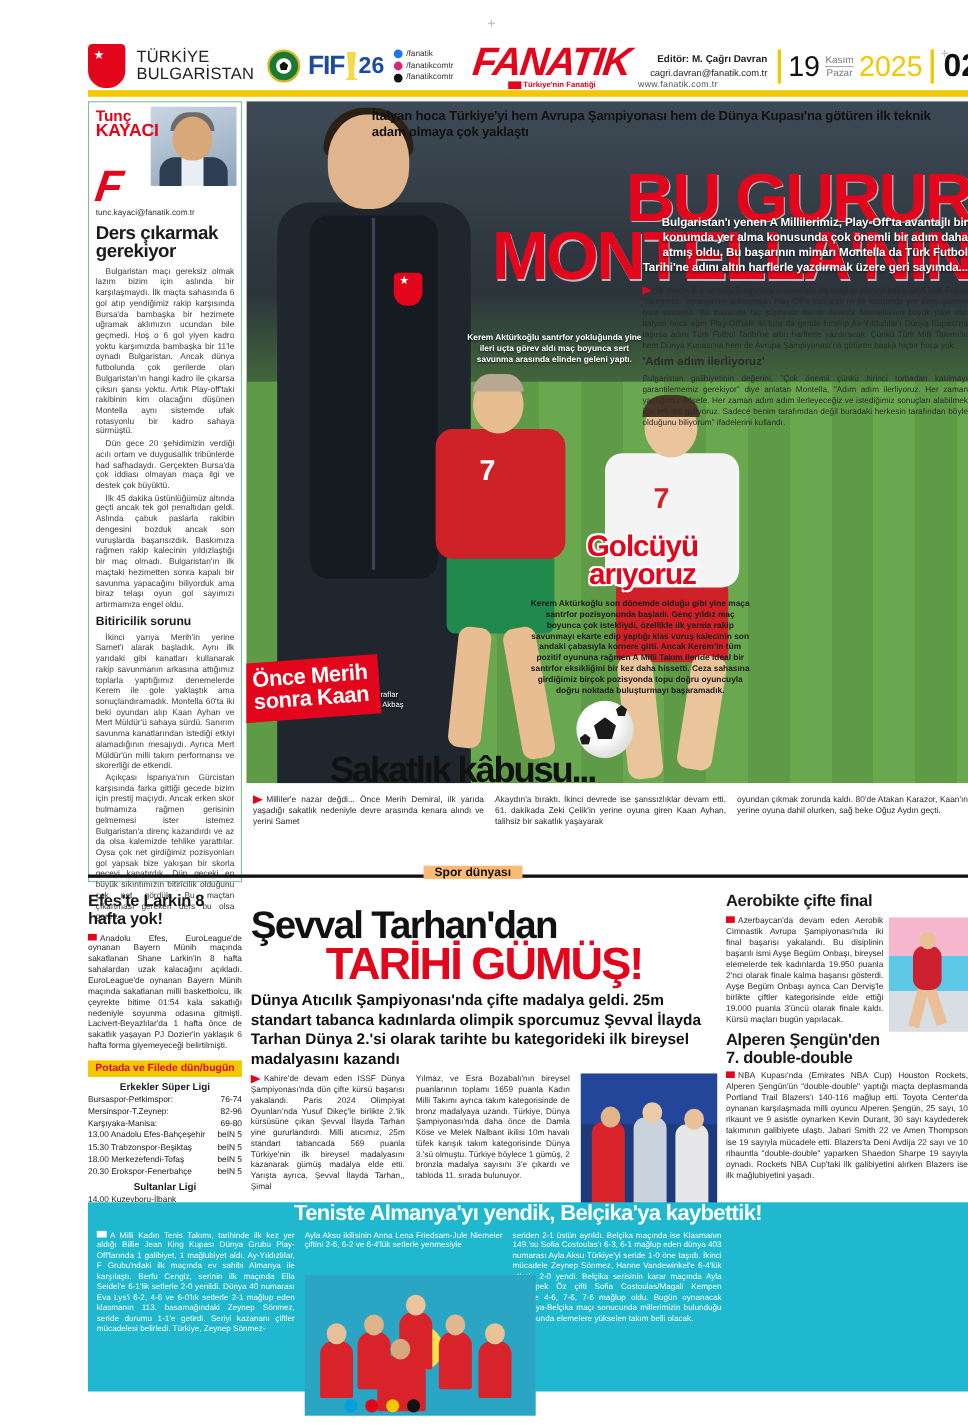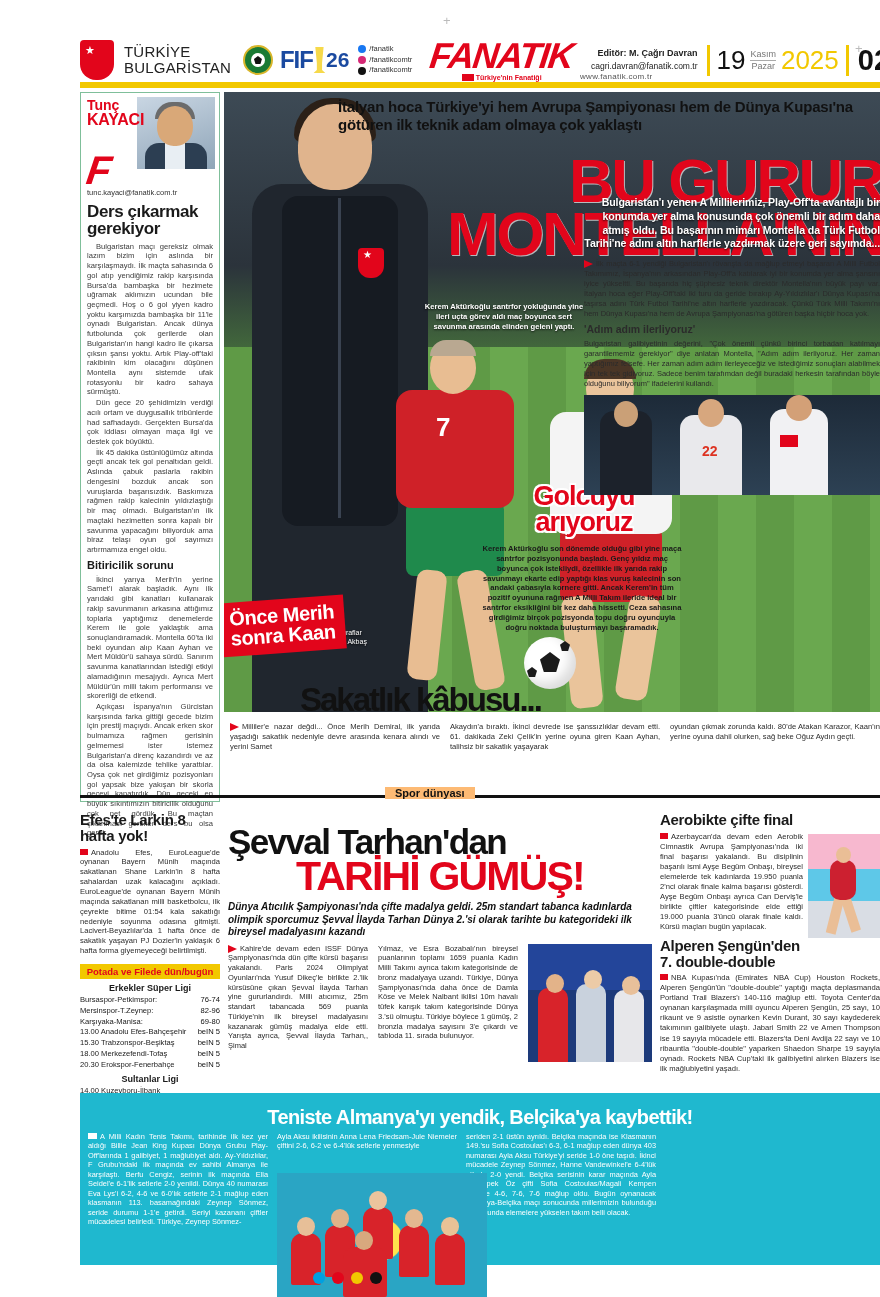--- a/index.html
+++ b/index.html
@@ -104,21 +104,21 @@
   .player-white .legR { position:absolute; left:98px; top:234px; width:32px; height:104px; background:#eac49b; border-radius:10px; transform:rotate(9deg);}
   .ball { position:absolute; left:300px; top:545px; width:52px; height:52px; border-radius:50%; background:#fff;
     box-shadow: inset -6px -6px 12px rgba(0,0,0,.14); }
   .ball::after{content:"";position:absolute;left:16px;top:15px;width:20px;height:20px;background:#1b1b1b;
     clip-path: polygon(50% 0,100% 38%,81% 100%,19% 100%,0 38%);}
   .ball .b2{position:absolute;left:3px;top:30px;width:10px;height:10px;background:#1b1b1b;
     clip-path: polygon(50% 0,100% 38%,81% 100%,19% 100%,0 38%);}
   .ball .b3{position:absolute;left:36px;top:4px;width:10px;height:10px;background:#1b1b1b;
     clip-path: polygon(50% 0,100% 38%,81% 100%,19% 100%,0 38%);}
 
-  .hero-kicker { position:absolute; left:114px; top:6px; width:540px; font-size:15px; font-weight:700; color:#111; line-height:1.22;
+  .hero-kicker { position:absolute; left:114px; top:6px; width:540px; font-size:12px; font-weight:700; color:#111; line-height:1.22;
      letter-spacing:-.2px; }
   .hero-title { position:absolute; left:114px; top:62px; width:545px; color:#e2051b; font-weight:700; font-size:62px;
      line-height:.86; letter-spacing:-2.5px; text-align:right; text-shadow:1px 1px 0 rgba(255,255,255,.65); }
   .kerem-note { position:absolute; left:200px; top:210px; width:160px; font-size:7.6px; font-weight:700; color:#fff; line-height:1.3;
      text-align:center; text-shadow:0 1px 2px rgba(0,0,0,.85); }
   .golcuyu { position:absolute; left:272px; top:392px; width:176px; text-align:center; }
   .golcuyu .g1 { font-size:27px; font-weight:700; color:#e2051b; line-height:.95; letter-spacing:-1px;
      text-shadow: -1.6px -1.6px 0 #fff, 1.6px -1.6px 0 #fff, -1.6px 1.6px 0 #fff, 1.6px 1.6px 0 #fff; }
   .golcuyu-body { position:absolute; left:258px; top:452px; width:200px; font-size:7.6px; line-height:1.3; text-align:center;
      color:#1a1a1a; font-weight:600; }
@@ -161,21 +161,21 @@
   .bl-body { font-size:7.6px; line-height:1.3; color:#2b2b2b; margin-top:4px; text-align:justify; }
   .redsq { display:inline-block; width:8px; height:6px; background:#e2051b; margin-right:3px; }
   .potada { margin-top:8px; background:#f2c800; text-align:center; font-size:9.5px; font-weight:700; color:#e2051b; padding:2px 0; }
   .lig-h { text-align:center; font-size:9px; font-weight:700; margin:4px 0 2px; }
   .fx { display:flex; justify-content:space-between; font-size:7.6px; line-height:1.42; }
   .fx .r { color:#111; white-space:nowrap; }
 
   .bot-mid { position:absolute; left:228px; top:826px; width:424px; }
   .sv-title { font-size:35px; font-weight:700; letter-spacing:-1.6px; line-height:.92; color:#111; }
   .sv-title2 { font-size:41px; font-weight:700; letter-spacing:-1.8px; line-height:.92; color:#e2051b; text-align:center; }
-  .sv-kicker { font-size:10px; font-weight:700; line-height:1.26; margin-top:5px; color:#111;font-style:italic; }
+  .sv-kicker { font-size:14px; font-weight:700; line-height:1.26; margin-top:5px; color:#111; }
   .sv-cols { display:flex; gap:10px; margin-top:5px; }
   .sv-cols .c { width:140px; font-size:7.5px; line-height:1.3; text-align:justify; color:#2b2b2b; }
   .podium { width:124px; height:118px; background:#1d3a7a; position:relative; overflow:hidden; flex:none; }
   .podium .board { position:absolute; left:0; top:0; width:124px; height:46px; background:#23459a; }
   .podium .a1 { position:absolute; left:10px; top:44px; width:30px; height:74px; background:#d8232a; border-radius:10px 10px 0 0;}
   .podium .a1h{ position:absolute; left:18px; top:30px; width:18px; height:19px; border-radius:50%; background:#e3b389;}
   .podium .a2 { position:absolute; left:48px; top:40px; width:30px; height:78px; background:#c9d2dd; border-radius:10px 10px 0 0;}
   .podium .a2h{ position:absolute; left:56px; top:26px; width:18px; height:19px; border-radius:50%; background:#eccba7;}
   .podium .a3 { position:absolute; left:86px; top:46px; width:30px; height:72px; background:#e7e7ea; border-radius:10px 10px 0 0;}
   .podium .a3h{ position:absolute; left:94px; top:32px; width:18px; height:19px; border-radius:50%; background:#e8c09a;}
@@ -184,21 +184,21 @@
   .br-head { font-size:15px; font-weight:700; line-height:1.05; letter-spacing:-.3px; }
   .br-body { font-size:7.6px; line-height:1.32; color:#2b2b2b; margin-top:4px; text-align:justify; }
   .gym-photo { float:right; width:72px; height:104px; margin:2px 0 3px 5px; background:linear-gradient(180deg,#f7b8cf 0 34%,#5ec8e8 34% 64%,#d9dde4 64% 100%); position:relative; overflow:hidden;}
   .gym-photo .g-body{position:absolute; left:22px; top:26px; width:26px; height:40px; background:#cc2030; border-radius:10px;}
   .gym-photo .g-head{position:absolute; left:28px; top:13px; width:15px; height:16px; border-radius:50%; background:#eabe96;}
   .gym-photo .g-legs{position:absolute; left:22px; top:64px; width:10px; height:36px; background:#eabe96; transform:rotate(14deg);}
   .gym-photo .g-legs2{position:absolute; left:38px; top:64px; width:10px; height:34px; background:#eabe96; transform:rotate(-18deg);}
   .br-head2 { font-size:15px; font-weight:700; line-height:1.05; margin-top:6px; letter-spacing:-.3px; }
 
   
-  .tennis { position:absolute; left:80px; top:1093px; width:800px; height:172px; background:#1fb8cf; padding:14px 8px 6px; }
+  .tennis { position:absolute; left:80px; top:1093px; width:800px; height:172px; background:#1fb8cf; padding:0 8px 6px; }
   .tn-title { font-size:20px; font-weight:700; color:#fff; text-align:center; line-height:1; letter-spacing:-.6px; }
   .tn-cols { display:flex; gap:9px; margin-top:5px; }
   .tn-cols .c { width:180px; font-size:7.4px; line-height:1.28; color:#fff; text-align:justify; }
   .tn-photo { width:210px; height:128px; background:radial-gradient(circle at 50% 52%, #ffe34d 0 16%, #2aa5c4 17% 100%); position:relative; overflow:hidden; flex:none; margin-top:22px;}
   .tn-photo .t { position:absolute; width:30px; height:52px; background:#d8232a; border-radius:12px 12px 2px 2px; }
   .tn-photo .th { position:absolute; width:18px; height:19px; border-radius:50%; }
   .whitesq { display:inline-block; width:9px; height:6px; background:#fff; margin-right:3px; }
 
   
   .dots { position:absolute; left:313px; top:1272px; display:flex; gap:7px; }
@@ -352,30 +352,20 @@
     </div>
   </div>
 
   <div class="hero-right">
     <div class="lede">Bulgaristan'ı yenen A Millilerimiz, Play-Off'ta avantajlı bir konumda yer alma konusunda çok önemli bir adım daha atmış oldu. Bu başarının mimarı Montella da Türk Futbol Tarihi'ne adını altın harflerle yazdırmak üzere geri sayımda...</div>
     <div class="artcol">
       <p><i class="redtri"></i><span>İlk maçta 6-1 yendiği Bulgaristan'ı rövanşta da mağlup etmeyi başaran A Milli Futbol Takımımız, İspanya'nın arkasından Play-Off'a katılarak iyi bir konumda yer alma şansını iyice yükseltti. Bu başarıda hiç şüphesiz teknik direktör Montella'nın büyük payı var. İtalyan hoca eğer Play-Off'taki iki turu da geride bırakıp Ay-Yıldızlılar'ı Dünya Kupası'na taşırsa adını Türk Futbol Tarihi'ne altın harflerle yazdıracak. Çünkü Türk Milli Takımı'nı hem Dünya Kupası'na hem de Avrupa Şampiyonası'na götüren başka hiçbir hoca yok.</span></p>
       <div class="sub-h">'Adım adım ilerliyoruz'</div>
       <p>Bulgaristan galibiyetinin değerini, "Çok önemli çünkü birinci torbadan katılmayı garantilememiz gerekiyor" diye anlatan Montella, "Adım adım ilerliyoruz. Her zaman yaptığımız felsefe. Her zaman adım adım ilerleyeceğiz ve istediğimiz sonuçları alabilmek için tek tek gidiyoruz. Sadece benim tarafımdan değil buradaki herkesin tarafından böyle olduğunu biliyorum" ifadelerini kullandı.</p>
     </div>
-    <div class="bench-photo">
-      <span class="p1"></span>
-        <span class="p1h"></span>
-      <span class="p2"></span>
-        <span class="p2h"></span>
-        <span class="p2n">22</span>
-      <span class="p3"></span>
-        <span class="p3h"></span>
-      <span class="flag"></span>
-    </div>
   </div>
 
   <div class="sakat">
     <div class="sakat-title">Sakatlık kâbusu...</div>
     <div class="sakat-cols">
       <div class="c"><i class="redtri"></i><span>Milliler'e nazar değdi... Önce Merih Demiral, ilk yarıda yaşadığı sakatlık nedeniyle devre arasında kenara alındı ve yerini Samet</span></div>
       <div class="c">Akaydın'a bıraktı. İkinci devrede ise şanssızlıklar devam etti. 61. dakikada Zeki Çelik'in yerine oyuna giren Kaan Ayhan, talihsiz bir sakatlık yaşayarak</div>
       <div class="c">oyundan çıkmak zorunda kaldı. 80'de Atakan Karazor, Kaan'ın yerine oyuna dahil olurken, sağ beke Oğuz Aydın geçti.</div>
     </div>
   </div>

